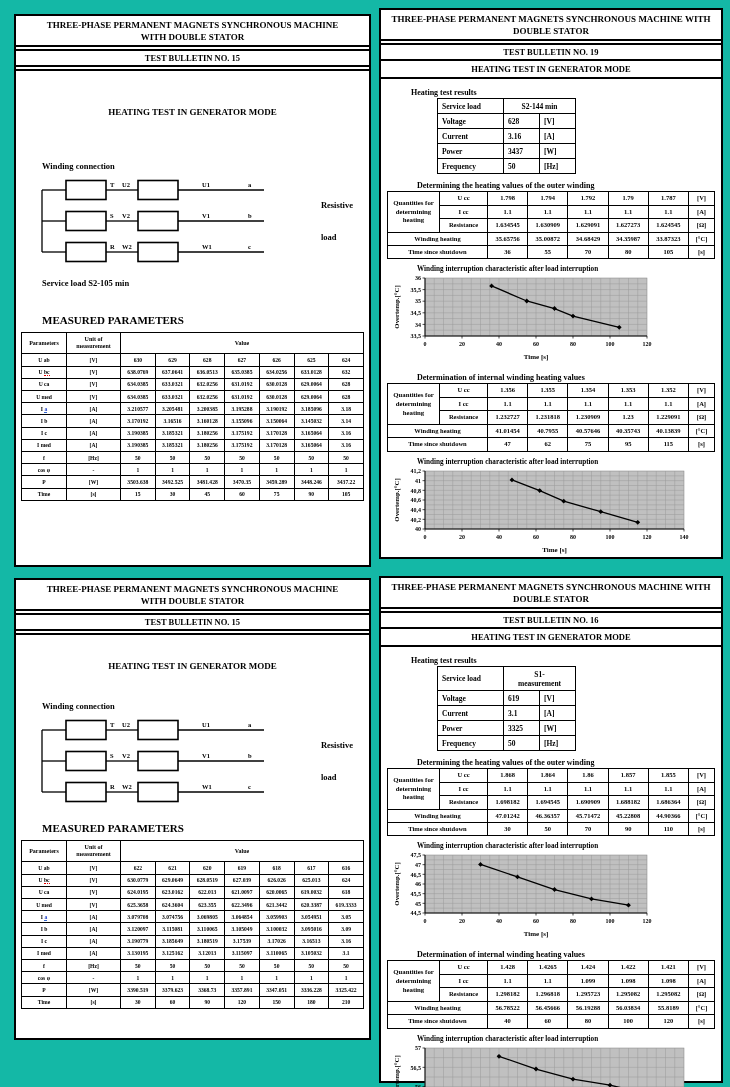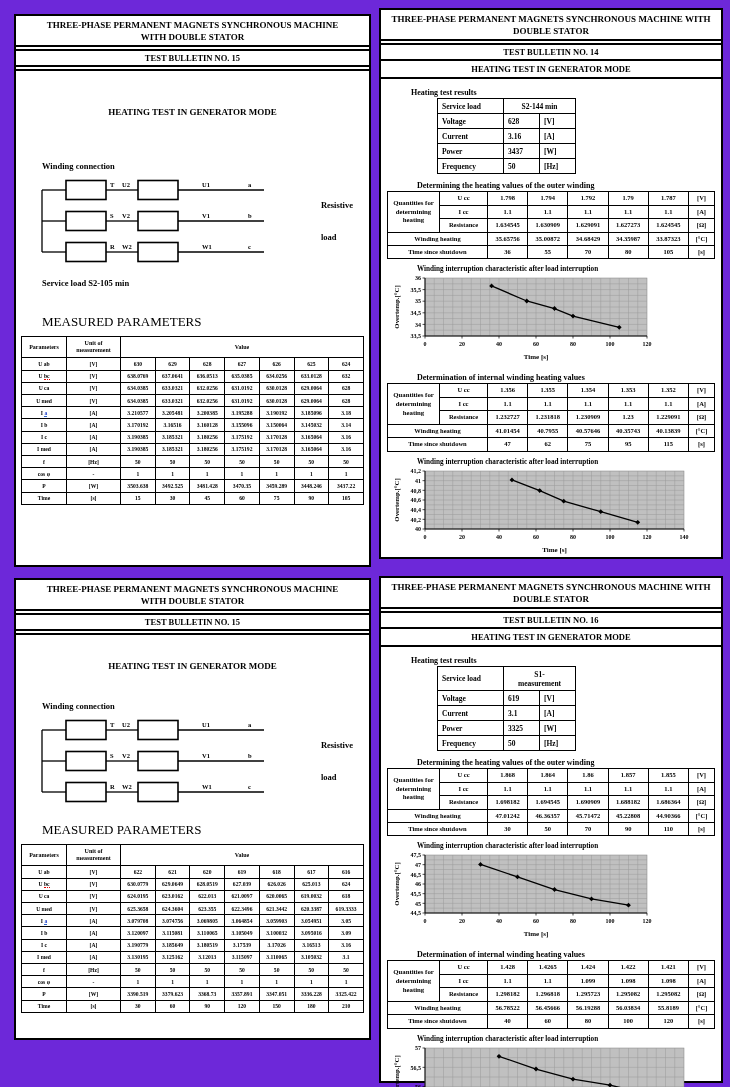--- a/index.html
+++ b/index.html
@@ -1,16 +1,16 @@
 <!DOCTYPE html>
 <html><head>
 <meta charset="utf-8">
 <style>
   html,body{margin:0;padding:0;background:#ffffff;}
-  .canvas{position:relative;width:730px;height:1087px;background:#6d28d9;overflow:hidden;
+  .canvas{position:relative;width:730px;height:1087px;background:#14b8a6;overflow:hidden;
           font-family:"Liberation Serif",serif;color:#000;}
   .page{position:absolute;border:2px solid #000;background:#fff;box-sizing:border-box;}
   .p13{left:14px;top:14px;width:357px;height:553px;}
   .p14{left:379px;top:8px;width:344px;height:551px;}
   .p15{left:14px;top:578px;width:357px;height:462px;}
   .p16{left:379px;top:576px;width:344px;height:507px;}
 
   .hdr-title{border-bottom:2px solid #000;text-align:center;font-weight:bold;
              font-size:9px;line-height:1.35;padding:3px 4px 2px;}
   .hdr-bulletin{margin-top:2px;border-top:2px solid #000;border-bottom:2px solid #000;
@@ -21,21 +21,21 @@
   .p13 .page-body,.p15 .page-body{margin-top:2px;border-top:2px solid #000;}
 
   .test-title-mid{margin-top:36px;text-align:center;font-weight:bold;font-size:9px;}
   .p15 .test-title-mid{margin-top:26px;}
   .winding-lbl{margin:44px 0 3px 26px;font-weight:bold;font-size:8.5px;}
   .p15 .winding-lbl{margin-top:30px;}
   .diagram-wrap{position:relative;margin-left:16px;height:96px;}
   .resistive{position:absolute;right:16px;top:26px;font-weight:bold;font-size:8.5px;}
   .resistive div{margin-bottom:22px;}
   .service-lbl{margin:8px 0 0 26px;font-weight:bold;font-size:8.5px;}
-  .measured-lbl{margin:26px 0 0 26px;font-weight:normal;font-size:13px;}
+  .measured-lbl{margin:26px 0 0 26px;font-weight:bold;font-size:11px;}
   .p15 .measured-lbl{margin-top:12px;}
 
   .b{fill:#fff;stroke:#000;stroke-width:1.6;}
   .w{stroke:#000;stroke-width:1.3;}
   .dl{font-family:"Liberation Serif",serif;font-size:6.5px;font-weight:bold;}
 
   table{border-collapse:collapse;table-layout:fixed;}
   .mtable{margin:6px auto 0;width:calc(100% - 10px);}
   .mtable th,.mtable td{border:1.5px solid #000;font-weight:bold;text-align:center;
         font-size:5.6px;padding:2.6px 1px;overflow:hidden;}
@@ -267,21 +267,21 @@
           </table>
         </div>
     </div>
   </section>
 
   <section class="page p14">
     <div class="hdr-title">
       <div>THREE-PHASE PERMANENT MAGNETS SYNCHRONOUS MACHINE WITH</div>
       <div>DOUBLE STATOR</div>
     </div>
-    <div class="hdr-bulletin">TEST BULLETIN NO. 14</div>
+    <div class="hdr-bulletin">TEST BULLETIN NO. 19</div>
     <div class="test-title-row">HEATING TEST IN GENERATOR MODE</div>
     <div class="page-body">
       <div class="results-lbl">Heating test results</div>
       <div>
           <table class="rtable">
             <colgroup>
               <col style="width:66px">
               <col style="width:36px">
               <col style="width:36px">
             </colgroup>

